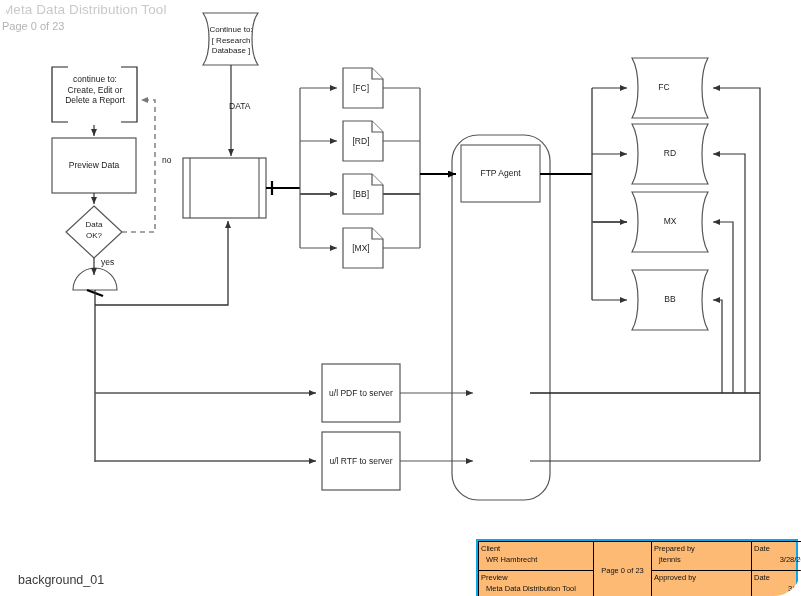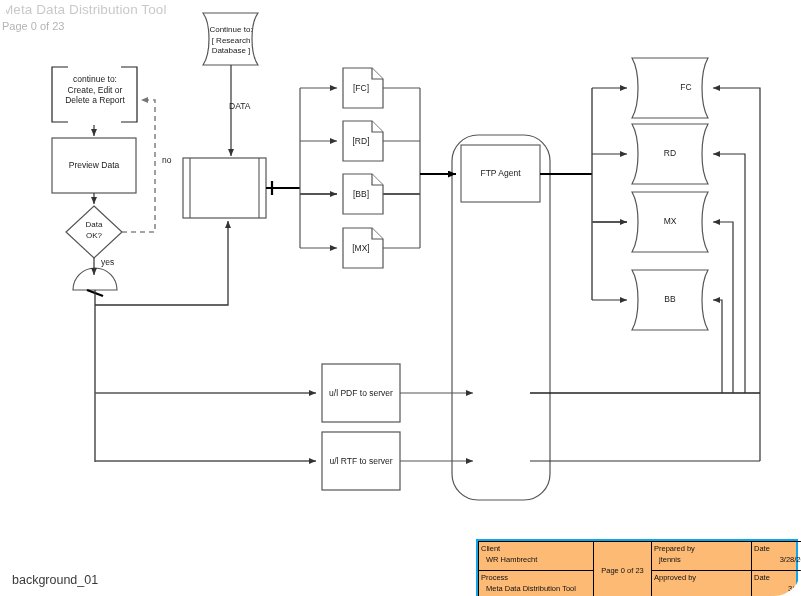--- a/index.html
+++ b/index.html
@@ -38,21 +38,21 @@
   .hdr-page {
     position: absolute;
     left: 2px;
     top: 20px;
     font-size: 11px;
     color: #b4b4b4;
     white-space: nowrap;
   }
   .bg-label {
     position: absolute;
-    left: 12px;
+    left: 18px;
     top: 573px;
     font-size: 12.5px;
     color: #3a3a3a;
     white-space: nowrap;
   }
   
   .nlabel {
     position: absolute;
     text-align: center;
     font-size: 8.5px;
@@ -258,21 +258,21 @@
   </div>
 
 
   <div class="nlabel" style="left:343px; top:83px; width:36px;">[FC]</div>
   <div class="nlabel" style="left:343px; top:136px; width:36px;">[RD]</div>
   <div class="nlabel" style="left:343px; top:189px; width:36px;">[BB]</div>
   <div class="nlabel" style="left:343px; top:243px; width:36px;">[MX]</div>
 
   <div class="nlabel" style="left:461px; top:168px; width:79px;">FTP Agent</div>
 
-  <div class="nlabel" style="left:640px; top:82px; width:48px;padding-left:22px;">FC</div>
+  <div class="nlabel" style="left:640px; top:82px; width:48px;">FC</div>
   <div class="nlabel" style="left:640px; top:148px; width:60px;">RD</div>
   <div class="nlabel" style="left:640px; top:216px; width:60px;">MX</div>
   <div class="nlabel" style="left:640px; top:294px; width:60px;">BB</div>
 
   <div class="nlabel" style="left:322px; top:388px; width:78px;">u/l PDF to server</div>
   <div class="nlabel" style="left:322px; top:456px; width:78px;">u/l RTF to server</div>
 
   <div class="edge-label" style="left:229px; top:101px;">DATA</div>
   <div class="edge-label" style="left:162px; top:155px;">no</div>
   <div class="edge-label" style="left:101px; top:257px;">yes</div>
@@ -292,21 +292,21 @@
           <span class="tb-k">Prepared by</span>
           <span class="tb-v">jtennis</span>
         </td>
         <td style="width:62px;">
           <span class="tb-k">Date</span>
           <span class="tb-v right">3/28/2003</span>
         </td>
       </tr>
       <tr>
         <td>
-          <span class="tb-k">Process</span>
+          <span class="tb-k">Preview</span>
           <span class="tb-v">Meta Data Distribution Tool</span>
         </td>
         <td>
           <span class="tb-k">Approved by</span>
         </td>
         <td>
           <span class="tb-k">Date</span>
           <span class="tb-v right">3/28/03</span>
         </td>
       </tr>

